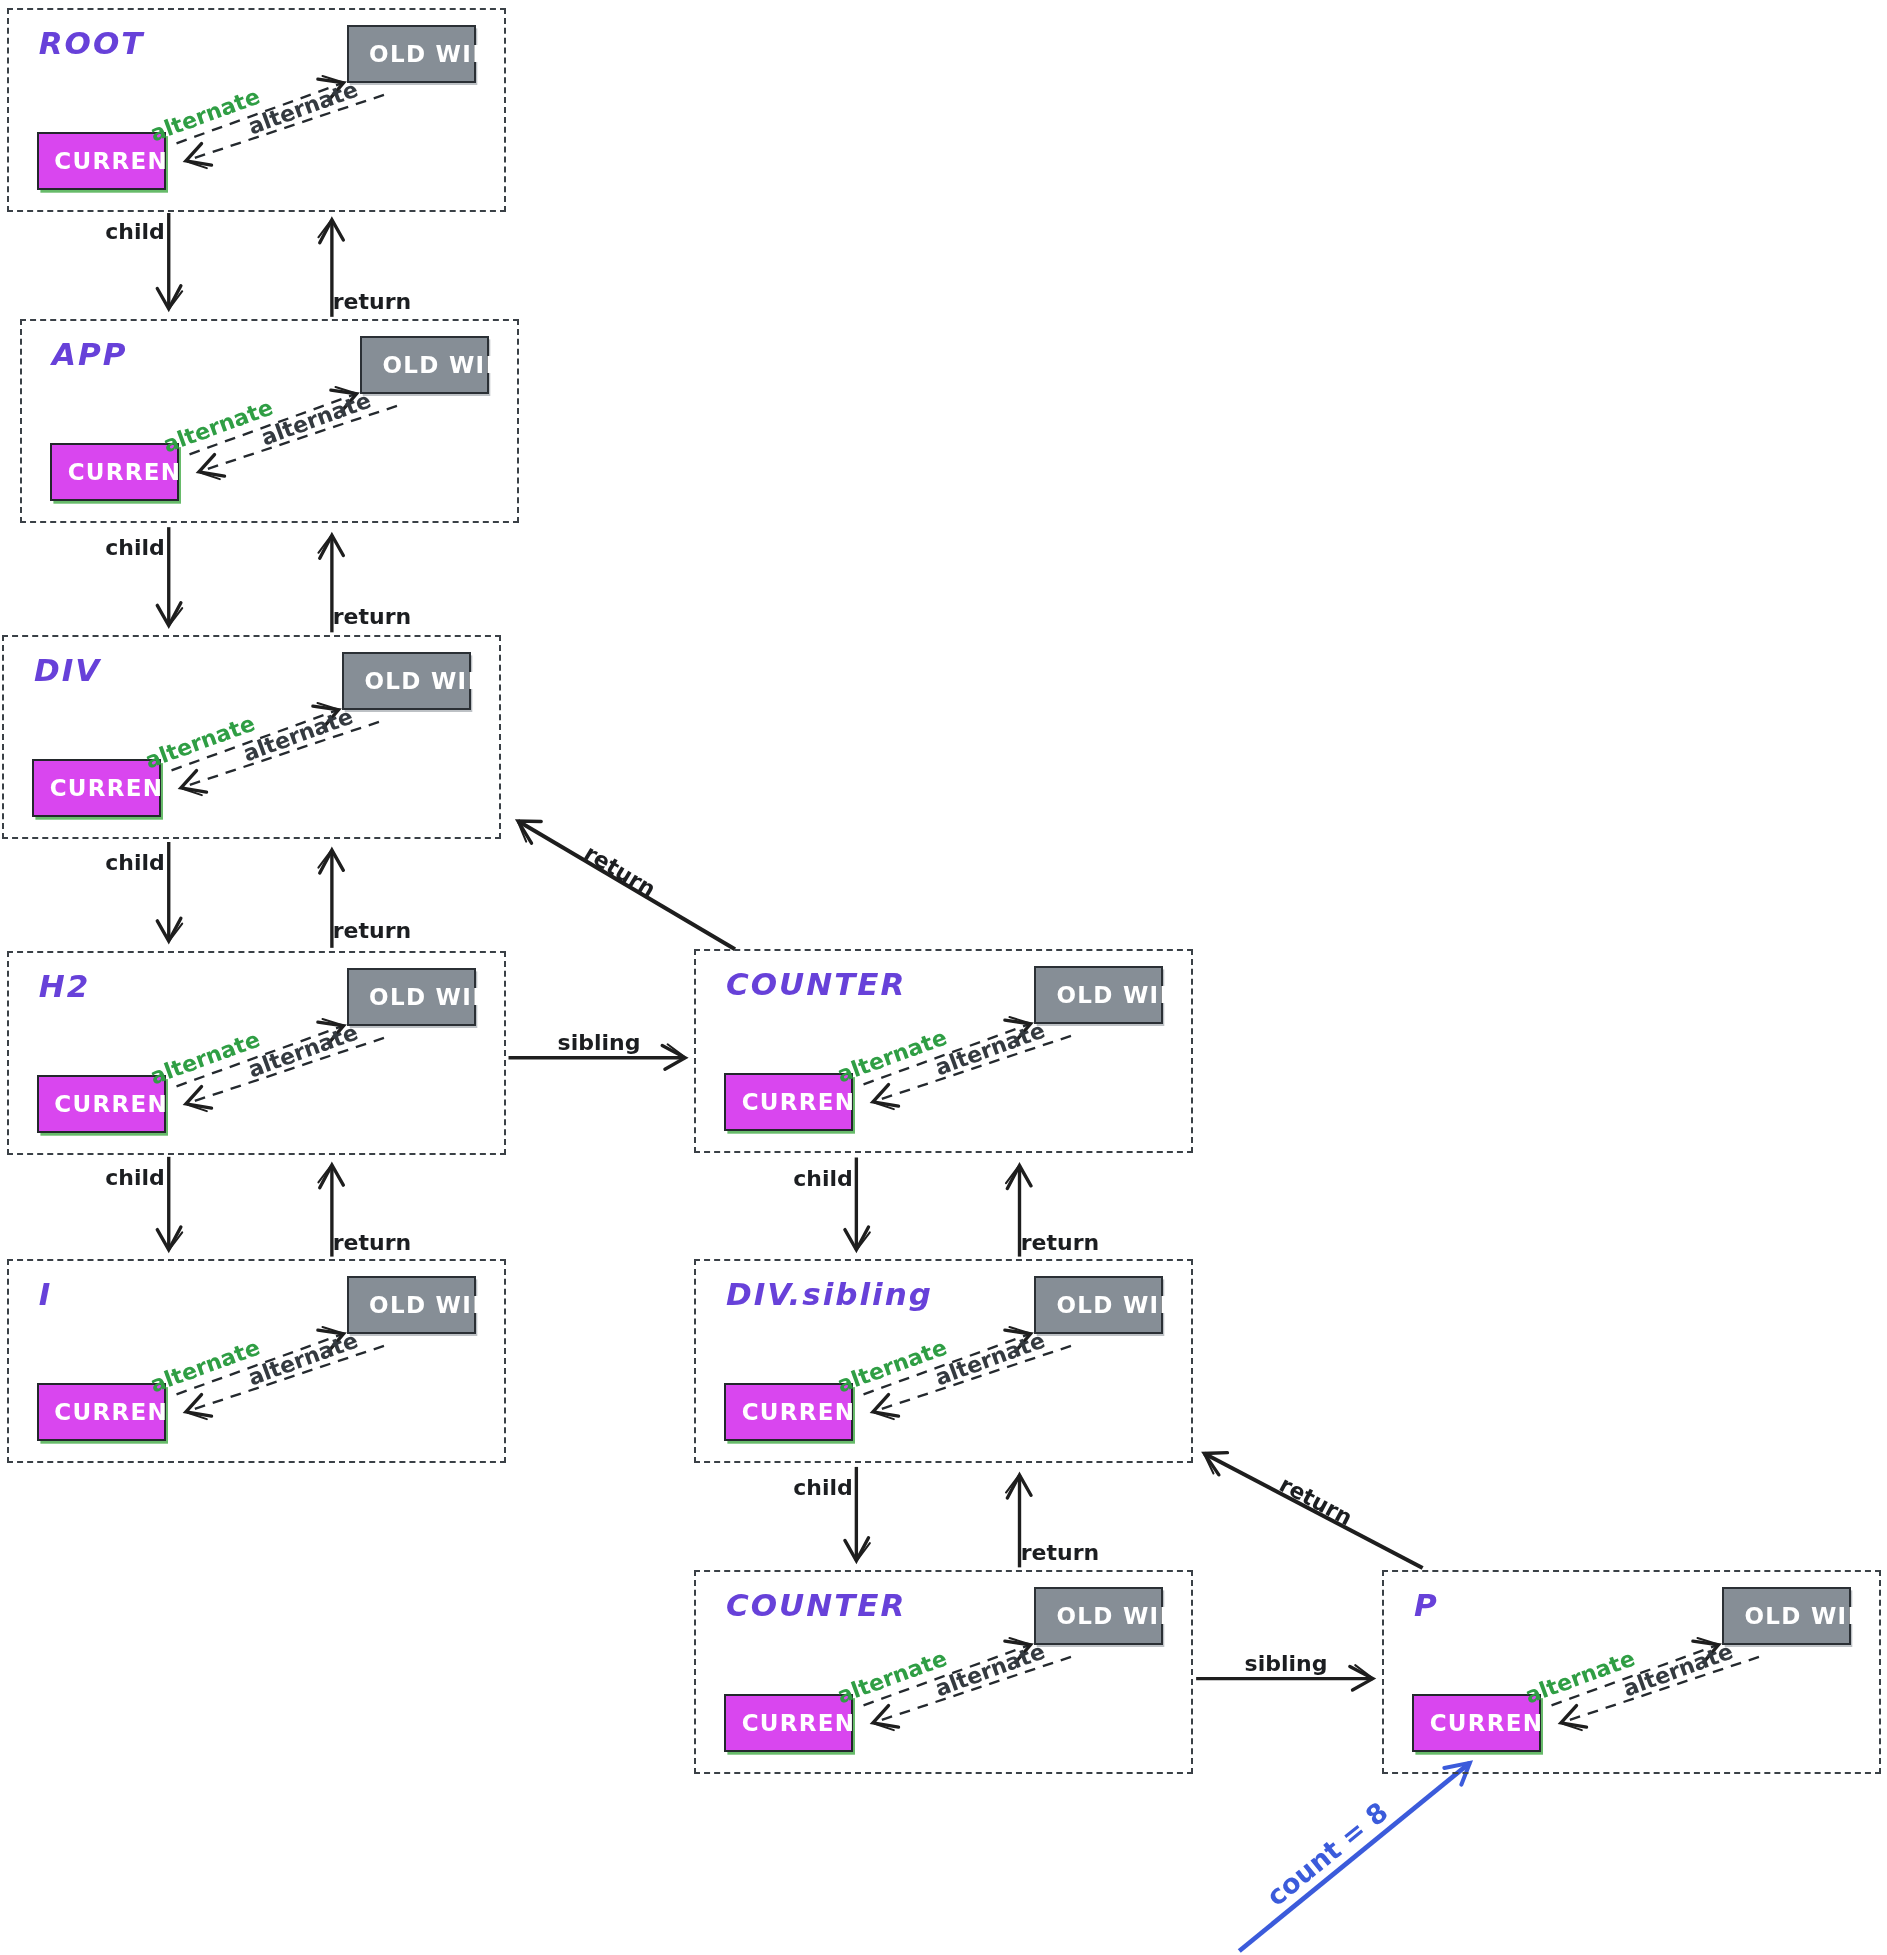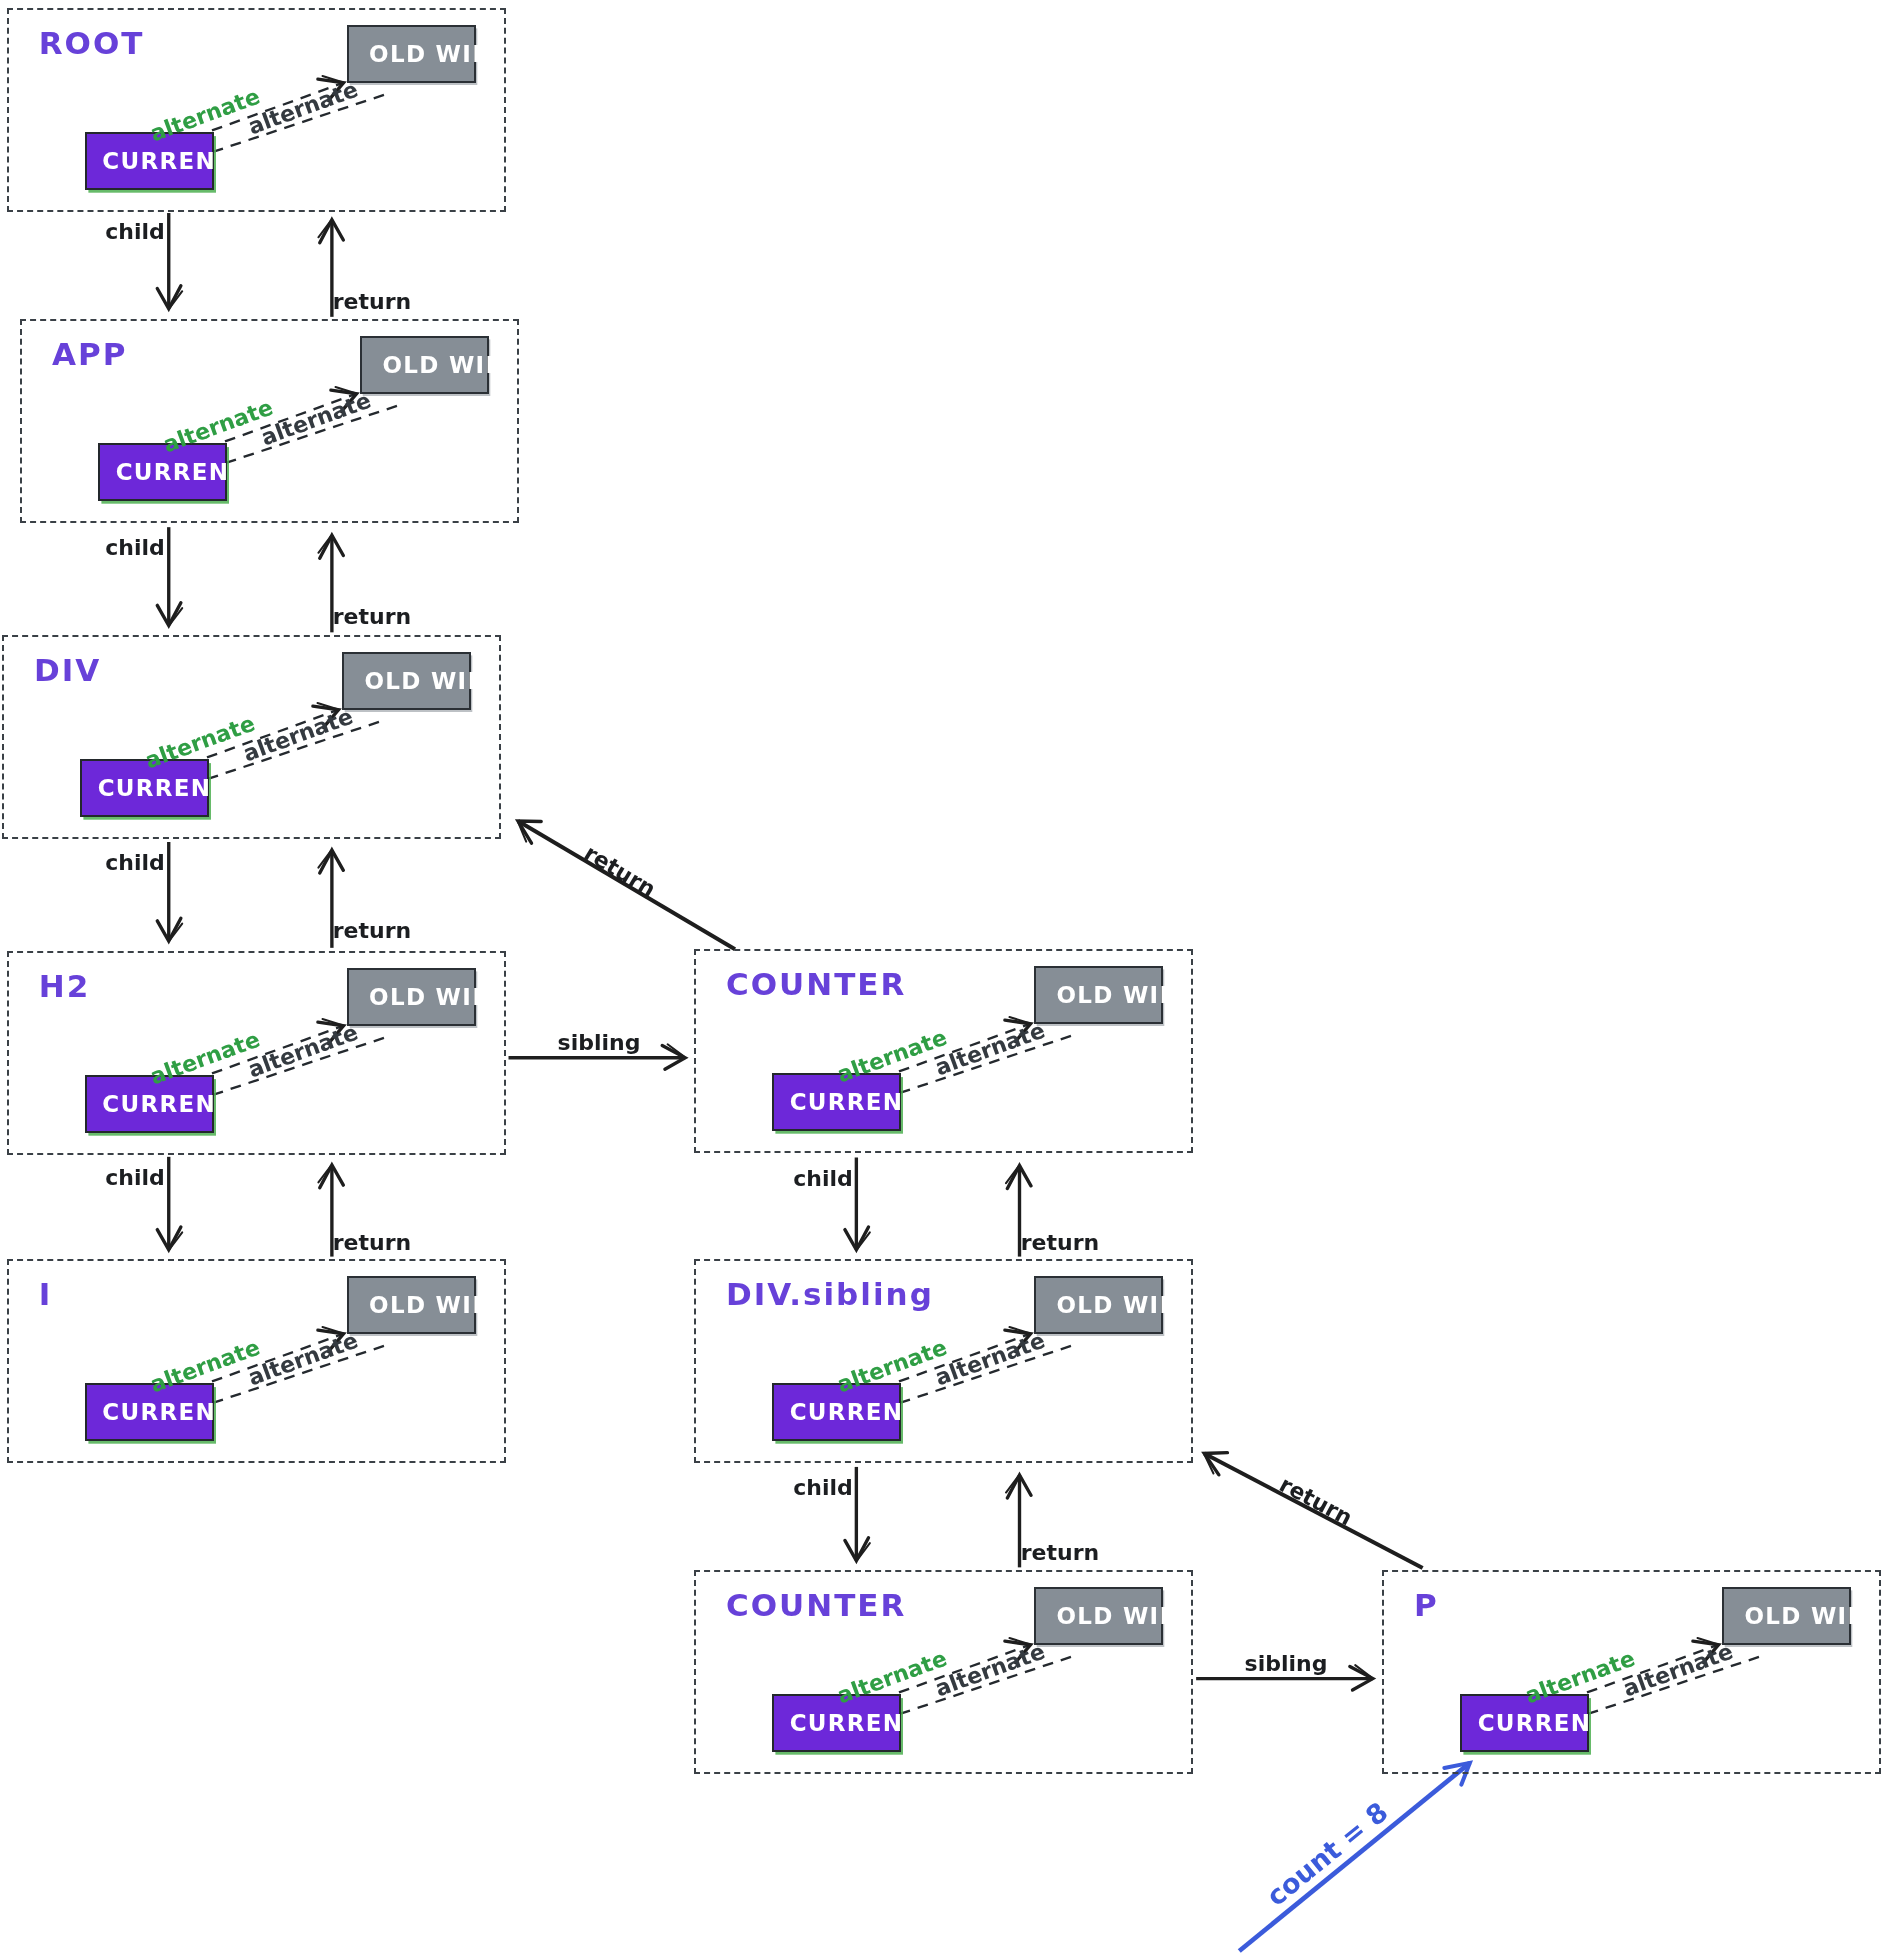--- a/index.html
+++ b/index.html
@@ -3,26 +3,26 @@
 <meta charset="utf-8">
 <style>
   html,body{margin:0;padding:0;background:#ffffff;width:1888px;height:1955px;overflow:hidden;
     font-family:"DejaVu Sans",sans-serif;}
   #canvas{position:relative;width:1888px;height:1955px;background:#ffffff;}
   #edge-svg{position:absolute;left:0;top:0;width:1888px;height:1955px;z-index:1;}
 
   .node{position:absolute;width:499px;height:204px;border:2.7px dashed #3a4046;
     box-sizing:border-box;z-index:2;background:transparent;}
   .node-title{position:absolute;left:30px;top:16px;font-size:31px;font-weight:700;
-    color:#6741d9;letter-spacing:2px;line-height:1.1;white-space:nowrap;}
+    color:#6741d9;letter-spacing:2px;line-height:1.1;white-space:nowrap;font-style:italic;}
   .chip{position:absolute;width:129px;height:58px;box-sizing:border-box;display:flex;
     align-items:center;justify-content:center;font-size:23px;font-weight:700;color:#ffffff;
     letter-spacing:1.3px;white-space:nowrap;padding-left:37px;}
-  .chip.current{left:28px;top:122px;background:#6d28d9;border:2.7px solid #23282c;
-    box-shadow:2.7px 3.4px 0 -0.7px rgba(76,175,80,.85);margin-left:48px;}
+  .chip.current{left:28px;top:122px;background:#d946ef;border:2.7px solid #23282c;
+    box-shadow:2.7px 3.4px 0 -0.7px rgba(76,175,80,.85);}
   .chip.wip{left:338px;top:15px;background:#868e96;border:2.7px solid #2b3035;
     box-shadow:2px 2.7px 0 -0.7px rgba(134,142,150,.55);}
   .alt-svg{position:absolute;left:0;top:0;width:494px;height:198px;overflow:visible;}
   .alt-label{position:absolute;font-size:22px;font-weight:600;white-space:nowrap;
     transform:translate(-50%,-50%) rotate(-20deg);z-index:3;}
   .alt-label.green{color:#2f9e44;}
   .alt-label.dark{color:#343a40;}
 
   .edge-label{position:absolute;font-size:22px;font-weight:600;color:#1c1e21;
     transform:translate(-50%,-50%);white-space:nowrap;z-index:3;}

